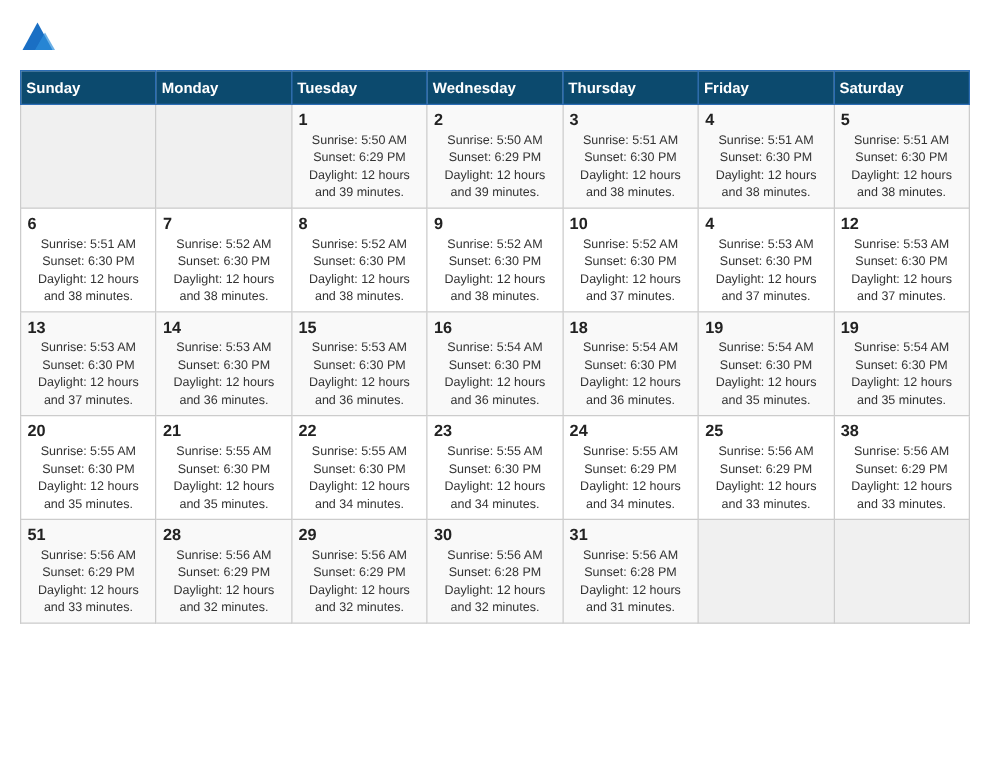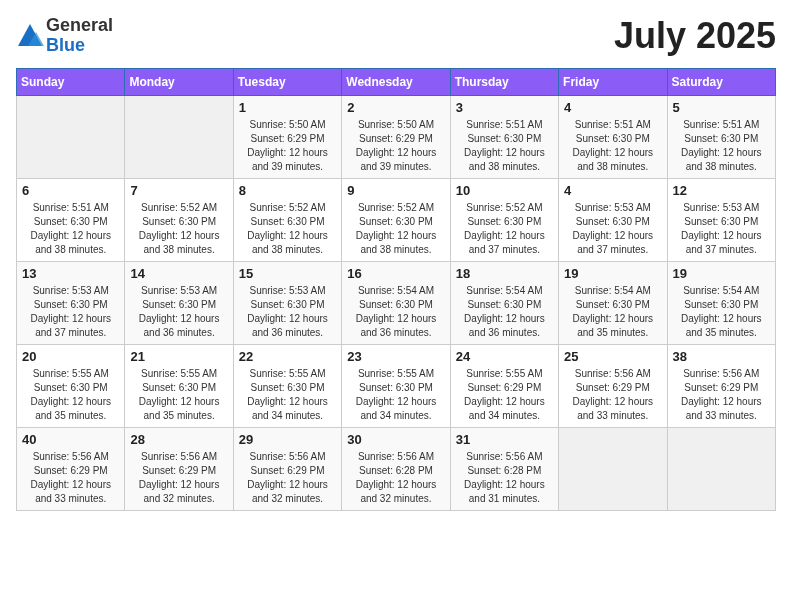--- a/index.html
+++ b/index.html
@@ -52,21 +52,21 @@
     .location {
       font-size: 15px;
       color: #444;
     }
     table {
       width: 100%;
       border-collapse: collapse;
       font-size: 11px;
     }
     thead tr th {
-      background-color: #8b5cf6;
+      background-color: #0c4a6e;
       color: #fff;
       padding: 6px 4px;
       text-align: left;
       font-size: 12px;
       font-weight: bold;
       border: 1px solid #2c6db5;
     }
     tbody tr td {
       border: 1px solid #ccc;
       vertical-align: top;
@@ -98,27 +98,22 @@
   </style>
 </head>
 <body>
 
 <div class="header">
   <div class="logo">
     <svg class="logo-icon" viewBox="0 0 28 28">
       <polygon points="14,2 26,24 2,24" fill="#1a6fc4"></polygon>
       <polygon points="20,10 28,24 12,24" fill="#2c8edb" opacity="0.7"></polygon>
     </svg>
-    <div class="logo-text">
-      <span class="logo-general">General</span>
-      <span class="logo-blue">Blue</span>
-    </div>
   </div>
   <div class="title-block">
-    <div class="month-title">July 2025</div>
   </div>
 </div>
 
 <table>
   <thead>
     <tr>
     <th>Sunday</th>
         <th>Monday</th>
         <th>Tuesday</th>
         <th>Wednesday</th>
@@ -237,21 +232,21 @@
           <div class="day-number">25</div>
           <div class="day-detail">Sunrise: 5:56 AM<br>Sunset: 6:29 PM<br>Daylight: 12 hours and 33 minutes.</div>
         </td>
         <td>
           <div class="day-number">38</div>
           <div class="day-detail">Sunrise: 5:56 AM<br>Sunset: 6:29 PM<br>Daylight: 12 hours and 33 minutes.</div>
         </td>
       </tr>
       <tr>
         <td>
-          <div class="day-number">40</div>
+          <div class="day-number">51</div>
           <div class="day-detail">Sunrise: 5:56 AM<br>Sunset: 6:29 PM<br>Daylight: 12 hours and 33 minutes.</div>
         </td>
         <td>
           <div class="day-number">28</div>
           <div class="day-detail">Sunrise: 5:56 AM<br>Sunset: 6:29 PM<br>Daylight: 12 hours and 32 minutes.</div>
         </td>
         <td>
           <div class="day-number">29</div>
           <div class="day-detail">Sunrise: 5:56 AM<br>Sunset: 6:29 PM<br>Daylight: 12 hours and 32 minutes.</div>
         </td>

